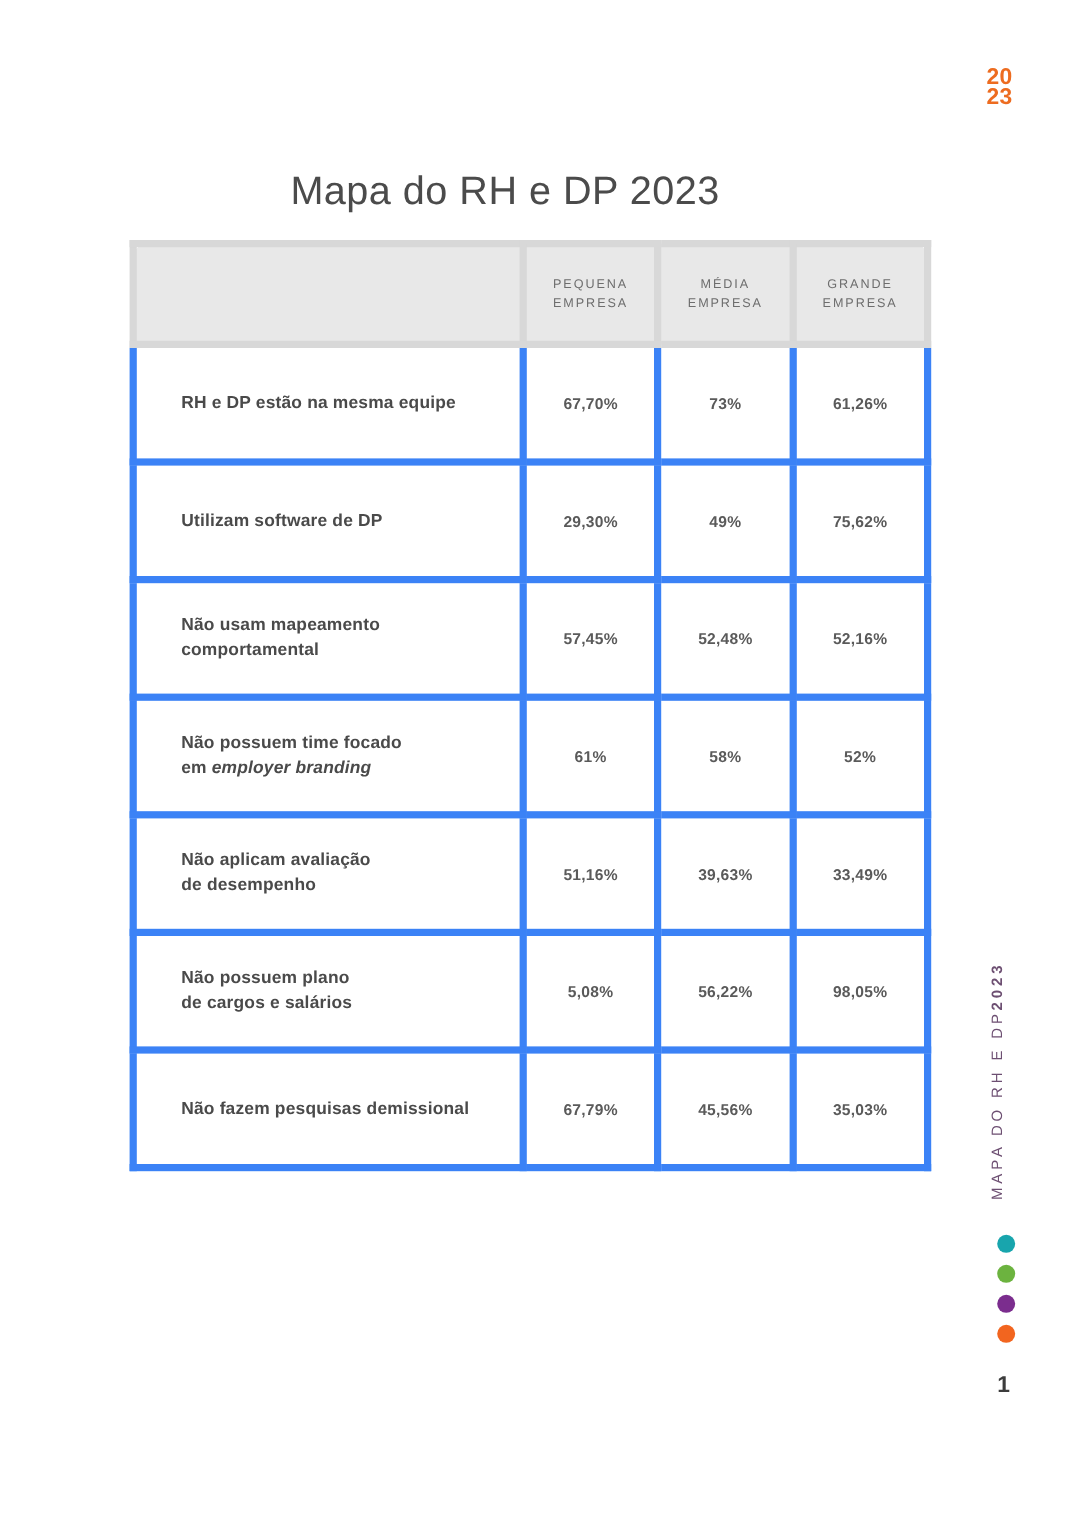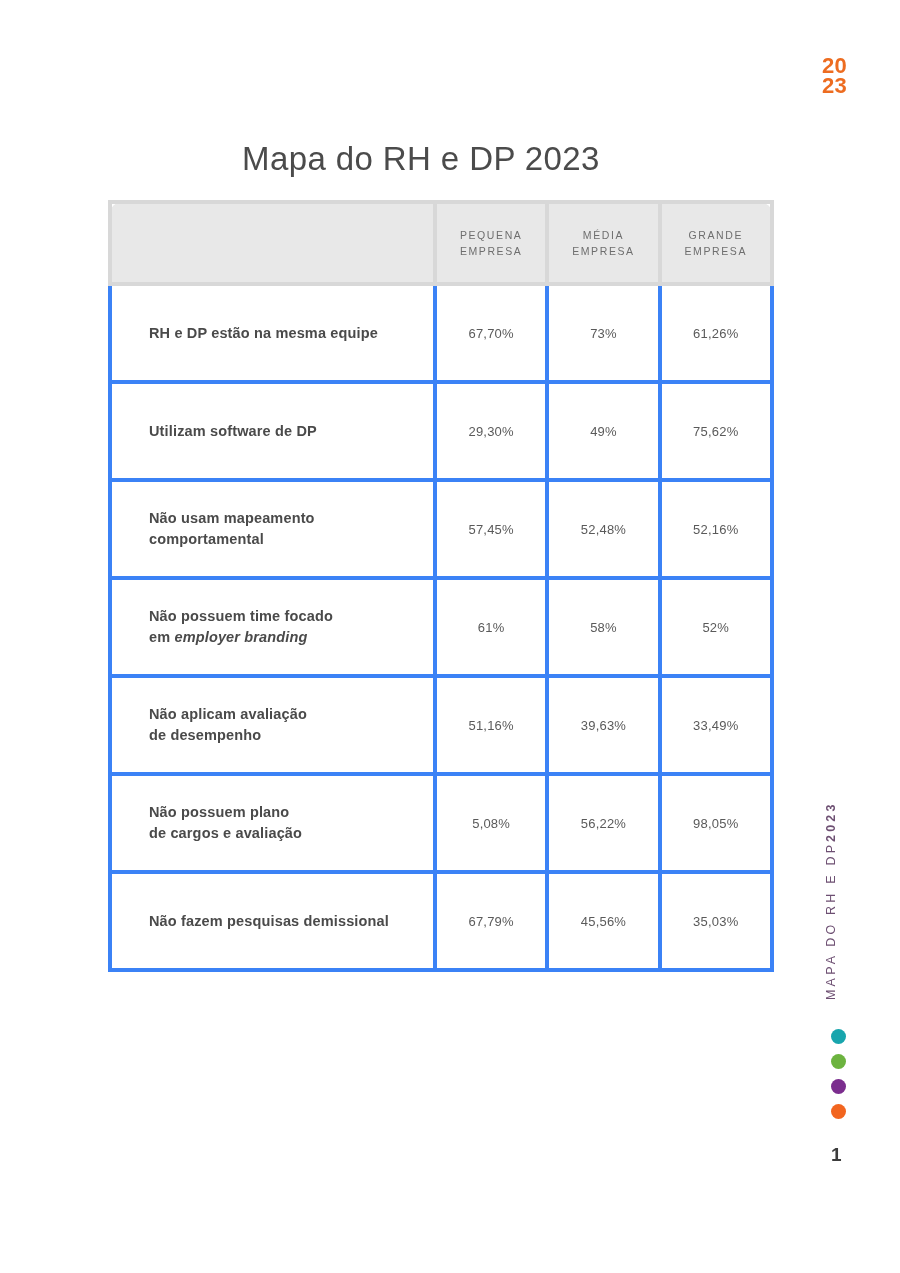--- a/index.html
+++ b/index.html
@@ -18,21 +18,21 @@
 
   
   .year-logo {
     position: absolute;
     top: 56px;
     left: 822px;
     width: 44px;
     text-align: left;
     line-height: 0.92;
     font-weight: bold;
-    font-size: 22px;
+    font-size: 19px;
     letter-spacing: 0.3px;
     color: #ED6C20;
   }
   .year-logo .yl-line { display: block; }
 
   
   .page-title {
     position: absolute;
     top: 140px;
     left: 242px;
@@ -53,21 +53,21 @@
   }
   table.map-table {
     border-collapse: collapse;
     width: 662px;
     table-layout: fixed;
   }
   table.map-table col.c-label { width: 325px; }
   table.map-table col.c-val   { width: 112.3px; }
 
   .map-table th, .map-table td {
-    border: 4px solid #3b82f6;
+    border: 6px solid #3b82f6;
     padding: 0;
     vertical-align: middle;
   }
 
   
   .map-table thead th {
     background: #e8e8e8;
     height: 78px;
     color: #6e6e6e;
     font-size: 10.5px;
@@ -91,21 +91,21 @@
     padding: 0 0 0 37px;
     font-size: 14.5px;
     font-weight: 700;
     color: #4a4a4a;
     line-height: 1.42;
     letter-spacing: 0.15px;
   }
   .map-table tbody td.cell-value {
     text-align: center;
     font-size: 13px;
-    font-weight: 400;
+    font-weight: 700;
     color: #5a5a5a;
     letter-spacing: 0.2px;
   }
   .lbl-line { display: block; }
   .lbl-em { font-style: italic; text-align: center; }
 
   
   .side-caption {
     position: absolute;
     left: 824px;
@@ -230,21 +230,21 @@
           <span class="lbl-line">de desempenho</span>
         </td>
         <td class="cell-value">51,16%</td>
         <td class="cell-value">39,63%</td>
         <td class="cell-value">33,49%</td>
       </tr>
 
       <tr>
         <td class="cell-label">
           <span class="lbl-line">Não possuem plano</span>
-          <span class="lbl-line">de cargos e avaliação</span>
+          <span class="lbl-line">de cargos e salários</span>
         </td>
         <td class="cell-value">5,08%</td>
         <td class="cell-value">56,22%</td>
         <td class="cell-value">98,05%</td>
       </tr>
 
       <tr>
         <td class="cell-label">
           <span class="lbl-line">Não fazem pesquisas demissional</span>
         </td>

